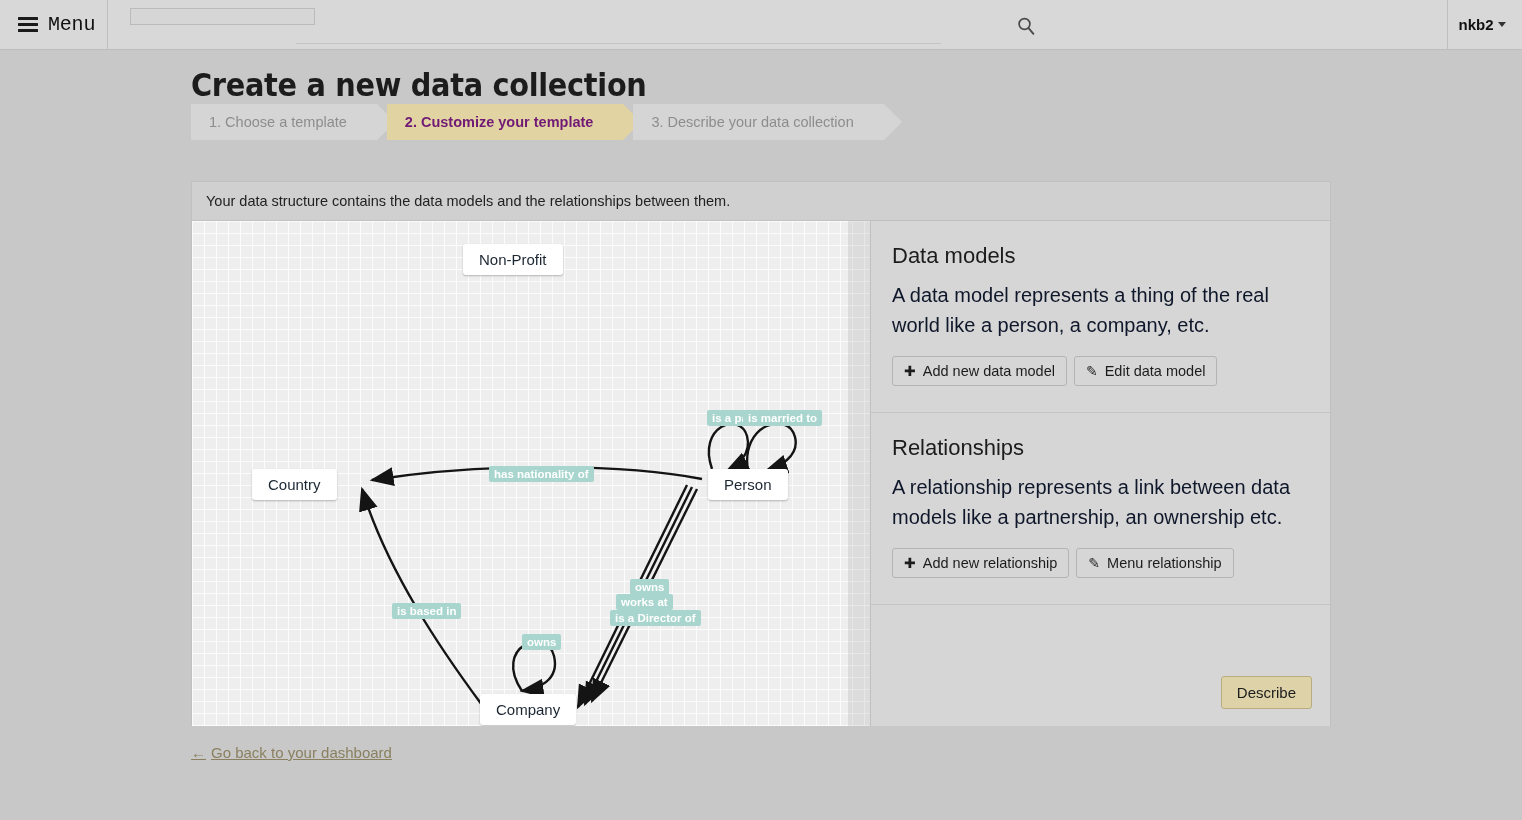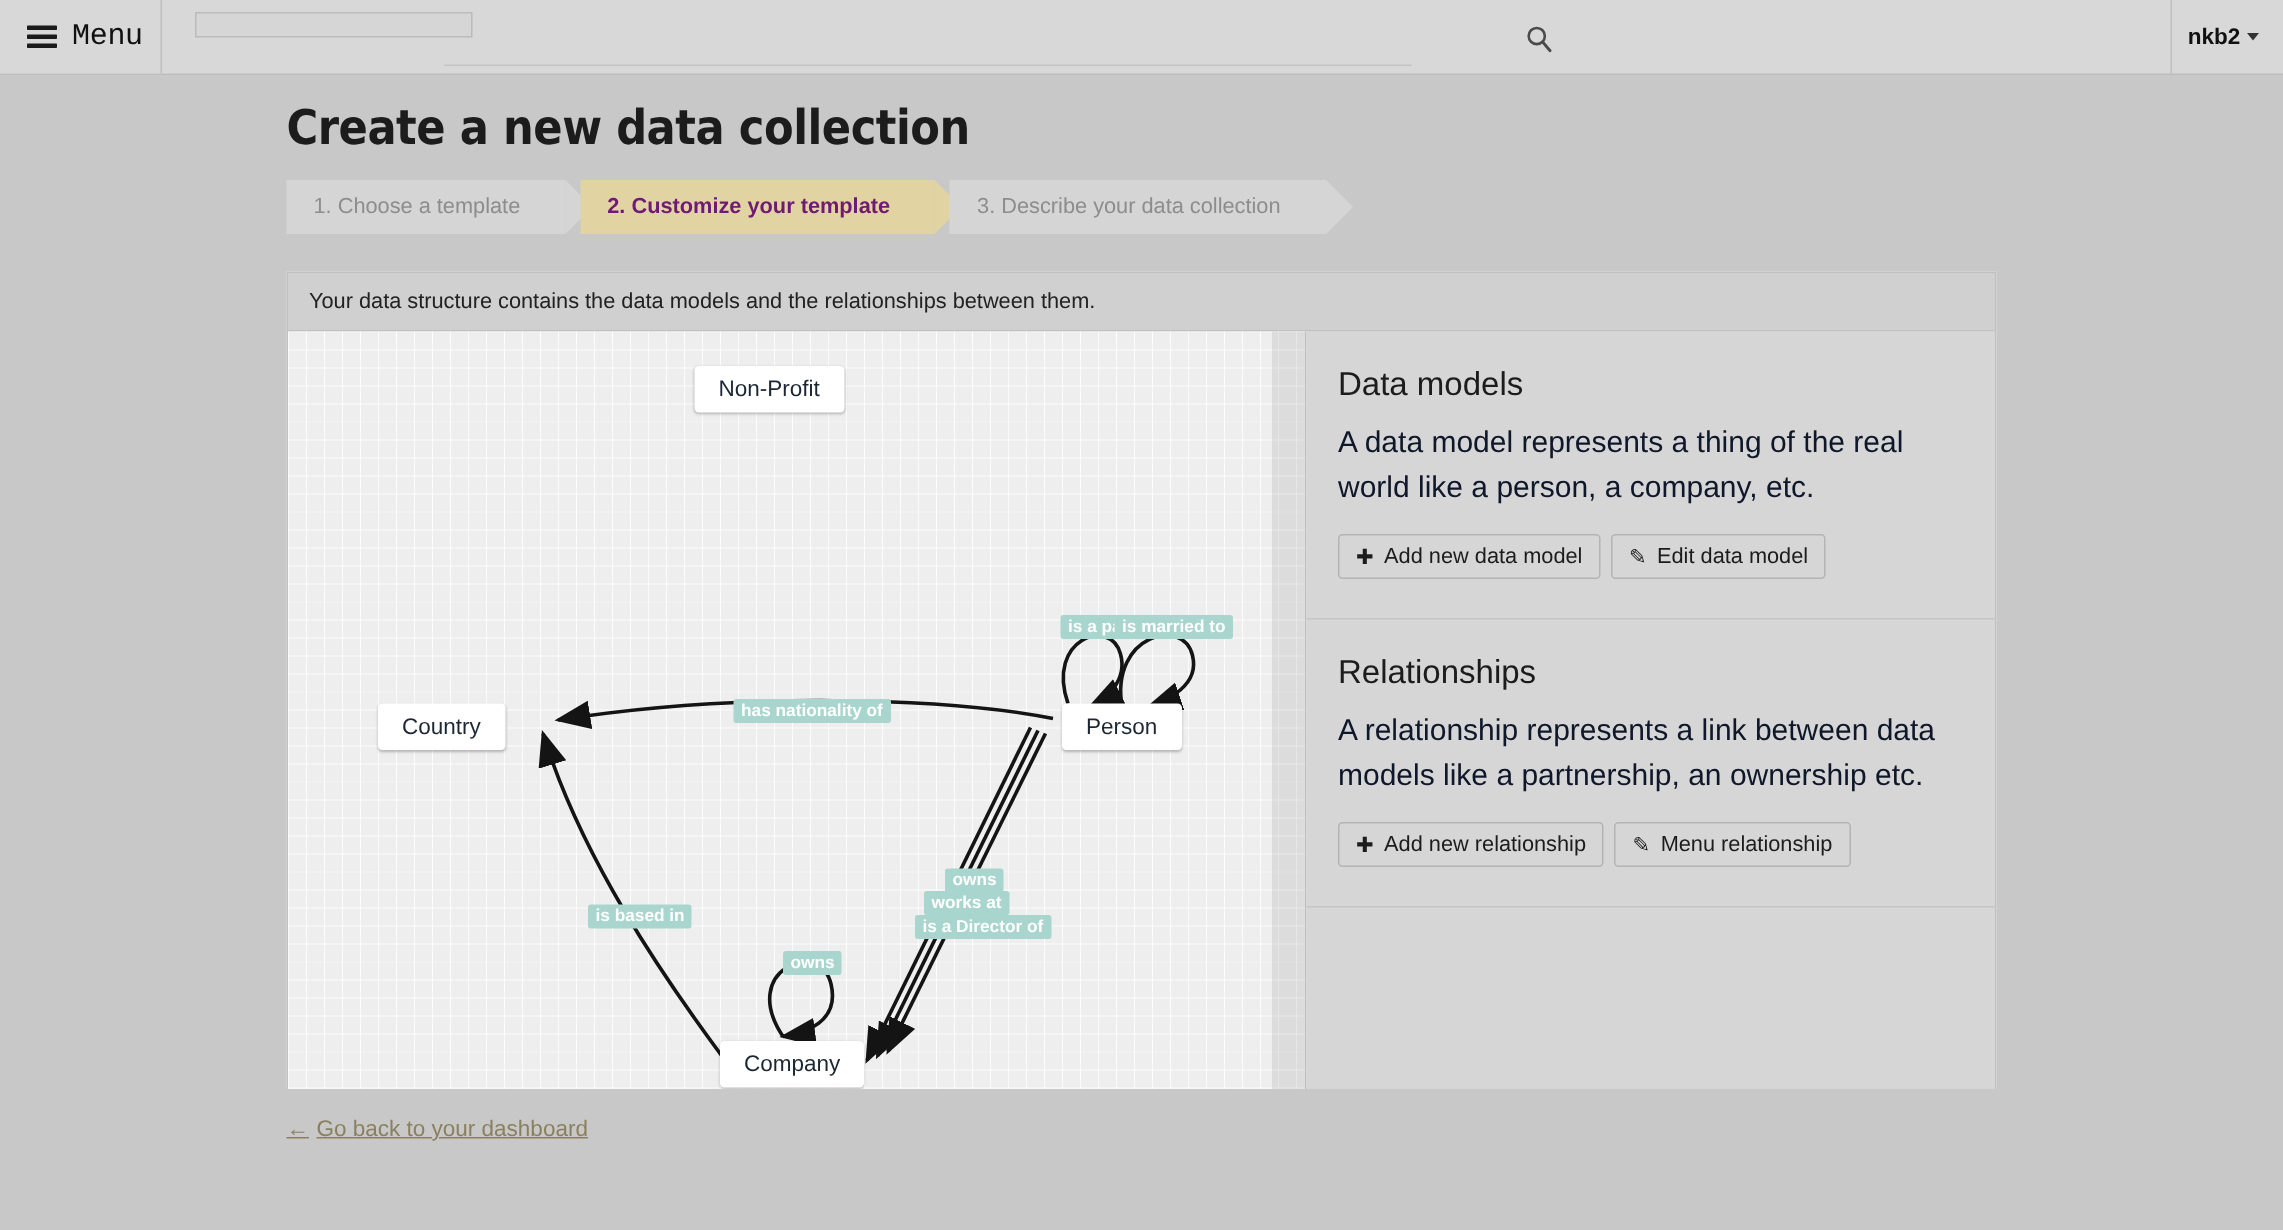--- a/index.html
+++ b/index.html
@@ -52,21 +52,21 @@
   .caret{ width:0;height:0;border-left:4px solid transparent;border-right:4px solid transparent;border-top:5px solid #333; }
 
   
   .page-title{
     position:absolute; left:191px; top:66px;
     font-family:"DejaVu Sans Condensed","Liberation Sans", sans-serif;
     font-size:32px; font-weight:bold; color:#1c1c1c; letter-spacing:-0.3px;
   }
 
   
-  .steps{ position:absolute; left:191px; top:120px; height:36px; display:flex; }
+  .steps{ position:absolute; left:191px; top:104px; height:36px; display:flex; }
   .step{
     position:relative; height:36px; display:flex; align-items:center;
     padding:0 30px 0 18px; font-size:14.5px; color:#8d8d8d;
     background:#d5d5d5; margin-right:10px;
   }
   .step::after{
     content:""; position:absolute; right:-18px; top:0;
     width:0;height:0;border-top:18px solid transparent;border-bottom:18px solid transparent;
     border-left:18px solid #d5d5d5;
   }
@@ -259,20 +259,23 @@
             <span class="ic">✚</span>
             <span>Add new relationship</span>
           </button>
           <button class="btn">
             <span class="ic">✎</span>
             <span>Menu relationship</span>
           </button>
         </div>
       </div>
 
+      <div class="side-footer">
+        <button class="btn-describe">Describe</button>
+      </div>
     </div>
 
   </div>
 </div>
 
 <div class="backlink">
   <span class="arr">←</span>
   <span>Go back to your dashboard</span>
 </div>
 

